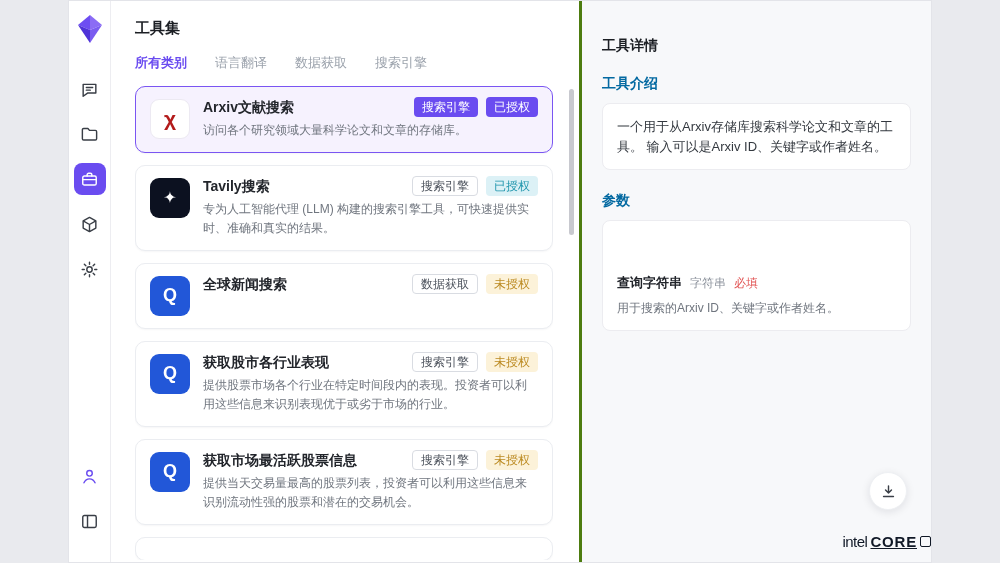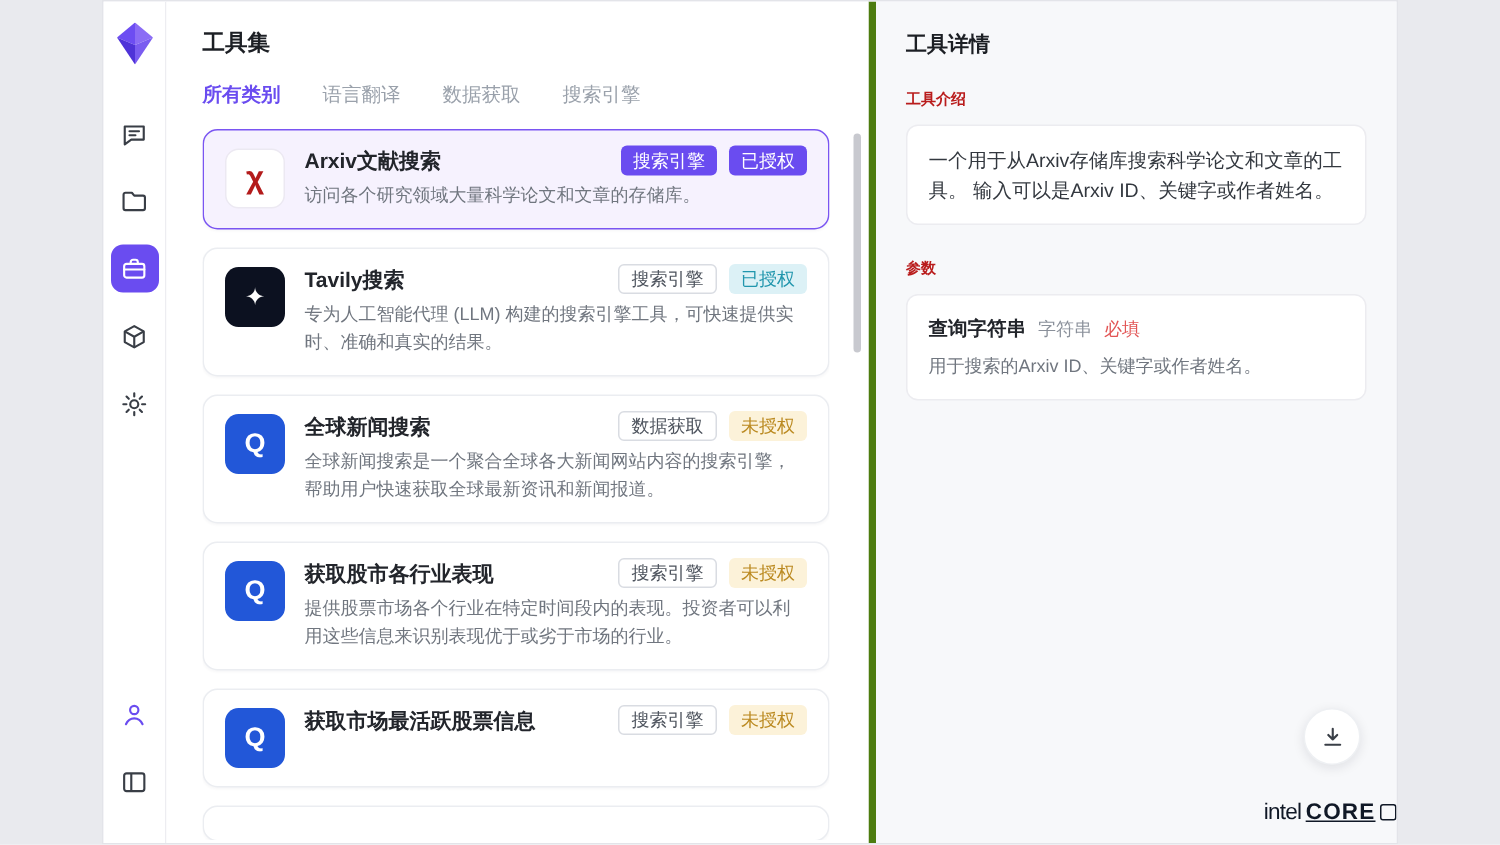--- a/index.html
+++ b/index.html
@@ -69,32 +69,32 @@
   .tool-desc { margin:4px 0 0; font-size:12px; line-height:1.58; color:#70767f; }
 
   .scrollbar {
     position:absolute; top:88px; right:5px; width:5px; height:468px;
     border-radius:3px;
   }
   .scroll-thumb { width:5px; height:146px; background:#c8c9cf; border-radius:3px; cursor:pointer; }
 
   
   .detail-pane {
-    flex:1; background:#f7f8fa; border-left:5px solid #4d7c0f;
-    padding:20px 20px;
+    flex:1; background:#f7f8fa; border-left:3px solid #4d7c0f;
+    padding:36px 20px;
   }
   .detail-title { margin:0 0 20px; font-size:14px; font-weight:700; color:#1c1f24; }
-  .section-title { margin:0 0 10px; font-size:10px; font-weight:700; color:#b91c1c; }
+  .section-title { margin:0 0 10px; font-size:14px; font-weight:700; color:#0369a1; }
   .panel-card {
     background:#fff; border:1px solid #ececf0; border-radius:8px;
     padding:13px 14px; margin-bottom:22px;
   }
   .intro-text { margin:0; font-size:13px; color:#33383f; line-height:1.5; }
   .param-head { display:flex; align-items:baseline; gap:8px; }
-  .param-name { font-size:13px; font-weight:700; color:#22252b; }
+  .param-name { font-size:13px; font-weight:700; color:#22252b;margin-top:40px; }
   .param-type { font-size:12px; color:#8a909a; }
   .param-required { font-size:12px; color:#e25555; }
   .param-desc { margin:8px 0 0; font-size:12px; color:#70767f; }
 
   
   .fab {
     position:absolute; right:24px; bottom:52px; width:38px; height:38px;
     border-radius:50%; background:#fff; border:1px solid #eef0f3;
     box-shadow:0 2px 8px rgba(15,20,40,.10); cursor:pointer;
     display:flex; align-items:center; justify-content:center; color:#3a3f47;
@@ -214,21 +214,20 @@
             <span>Q</span>
           </div>
         <div class="card-body">
           <div class="row1">
             <h4 class="tool-title">全球新闻搜索</h4>
             <div class="badges">
               <span class="badge badge-outline">数据获取</span>
               <span class="badge badge-yellow">未授权</span>
             </div>
           </div>
-          <p class="tool-desc">全球新闻搜索是一个聚合全球各大新闻网站内容的搜索引擎，帮助用户快速获取全球最新资讯和新闻报道。</p>
         </div>
       </article>
 
       <article class="tool-card">
         <div class="tool-icon icon-q">
             <span>Q</span>
           </div>
         <div class="card-body">
           <div class="row1">
             <h4 class="tool-title">获取股市各行业表现</h4>
@@ -246,20 +245,21 @@
             <span>Q</span>
           </div>
         <div class="card-body">
           <div class="row1">
             <h4 class="tool-title">获取市场最活跃股票信息</h4>
             <div class="badges">
               <span class="badge badge-outline">搜索引擎</span>
               <span class="badge badge-yellow">未授权</span>
             </div>
           </div>
+          <p class="tool-desc">提供当天交易量最高的股票列表，投资者可以利用这些信息来识别流动性强的股票和潜在的交易机会。</p>
         </div>
       </article>
 
       <article class="tool-card">
         
         
       </article>
 
     </div>
 

